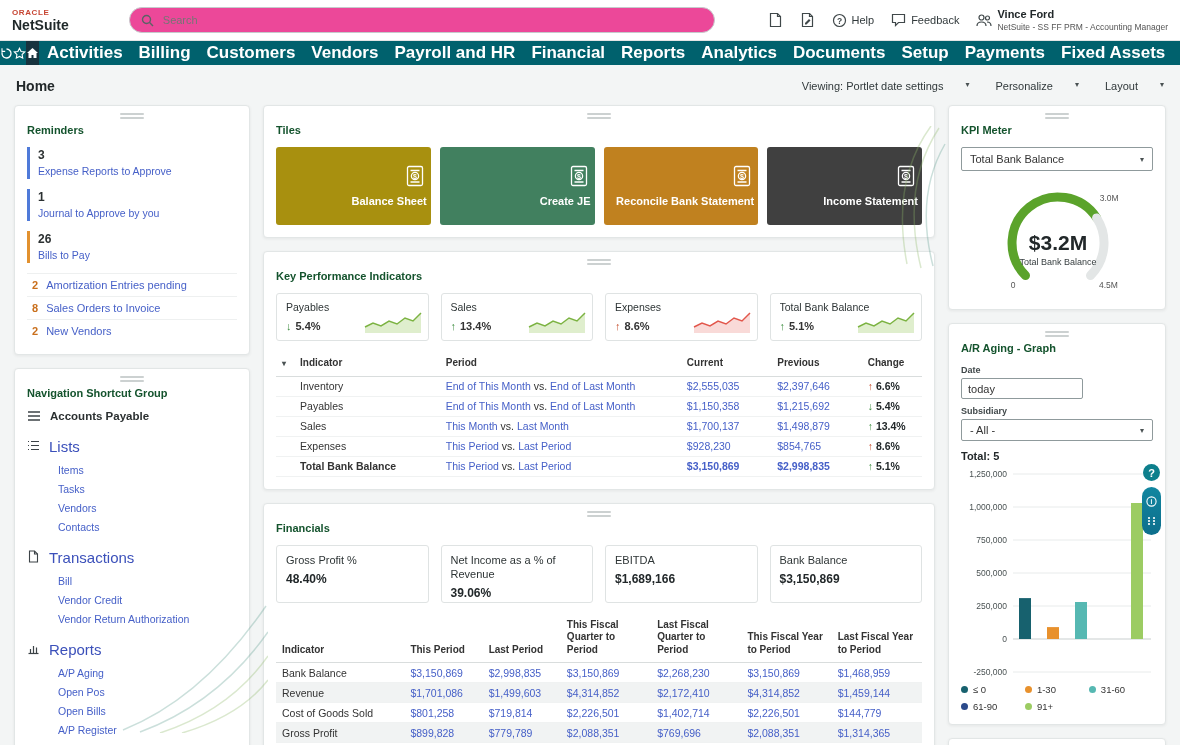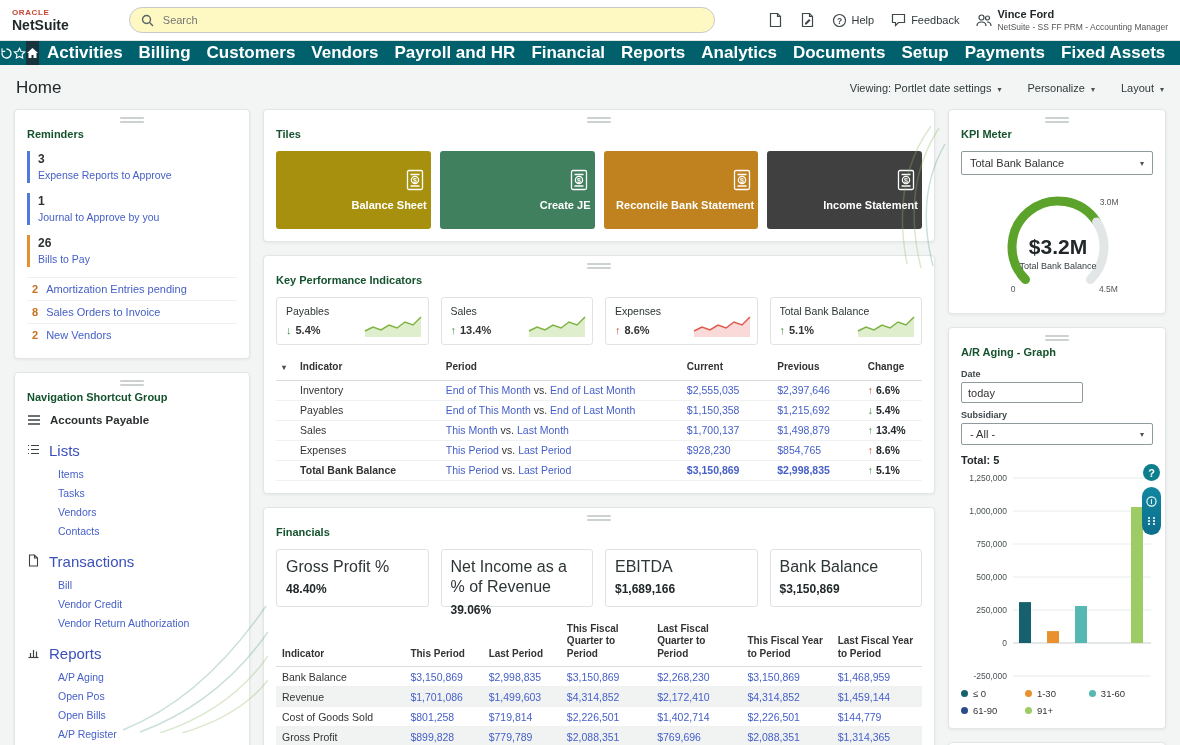--- a/index.html
+++ b/index.html
@@ -9,39 +9,39 @@
     font-family:"Liberation Sans", sans-serif;font-size:11px;
   }
   a{text-decoration:none}
   .link{color:#4660c8;cursor:pointer}
 
   
   .topbar{height:40px;background:#fff;border-bottom:1px solid #e3e5e5;display:flex;align-items:center;padding:0 12px;position:relative;z-index:6}
   .brand{line-height:1;margin-right:8px;cursor:pointer}
   .brand .oracle{color:#c74634;font-size:8px;font-weight:bold;letter-spacing:.6px}
   .brand .ns{font-size:14px;font-weight:bold;color:#1f2829;margin-top:1px}
-  .search{display:flex;align-items:center;gap:7px;border:1px solid #c6cacc;border-radius:15px;height:26px;width:586px;margin-left:52px;padding:0 11px;background:#fef9c3;box-sizing:border-box}
+  .search{display:flex;align-items:center;gap:7px;border:1px solid #c6cacc;border-radius:15px;height:26px;width:586px;margin-left:52px;padding:0 11px;background:#ec4899;box-sizing:border-box}
   .search input{border:none;outline:none;flex:1;font-size:11px;font-family:inherit;color:#333;background:transparent}
   .top-right{margin-left:auto;display:flex;align-items:center;gap:17px}
   .top-item{display:flex;align-items:center;gap:5px;color:#31393b;cursor:pointer}
   .user-block{line-height:1.25;cursor:pointer}
   .user-name{font-weight:bold;font-size:11px;color:#22282a}
   .user-role{font-size:8.5px;color:#555}
 
   
   .navbar{height:24px;background:#00616d;display:flex;align-items:stretch;color:#fff;position:relative;z-index:6}
   .nav-icon-btn{width:27px;display:flex;align-items:center;justify-content:center;cursor:pointer}
   .nav-icon-btn.active{background:#17333e}
   .nav-item{padding:0 8px;line-height:24px;font-size:17px;font-weight:bold;white-space:nowrap;cursor:pointer}
 
   
   .page-header{display:flex;align-items:center;padding:13px 16px 11px;position:relative;z-index:2}
-  .page-header h1{font-size:17px;margin:0;font-weight:normal;color:#22282a}
+  .page-header h1{font-size:14px;margin:0;font-weight:bold;color:#22282a}
   .page-controls{margin-left:auto;display:flex;gap:26px;align-items:center}
-  .ctrl{display:flex;gap:6px;align-items:flex-end;cursor:pointer;color:#31393b}
+  .ctrl{display:flex;gap:22px;align-items:flex-start;cursor:pointer;color:#31393b}
   .caret{font-size:8px;color:#4a5253}
 
   
   .content{display:flex;gap:13px;padding:0 14px;align-items:flex-start;position:relative;z-index:2}
   .col{display:flex;flex-direction:column;gap:13px;min-width:0}
   .col-left{width:236px;flex:none}
   .col-center{flex:1}
   .col-right{width:218px;flex:none}
   .card{background:#fff;border:1px solid #e2e6e6;border-radius:4px;box-shadow:0 1px 3px rgba(60,70,70,.08);padding:4px 12px 12px;position:relative}
   .handle{width:24px;margin:3px auto 5px;cursor:grab}
@@ -69,21 +69,21 @@
   .tile{height:70px;border-radius:3px;display:flex;flex-direction:column;align-items:flex-end;justify-content:center;gap:5px;color:#fff;cursor:pointer;padding:4px;text-align:center}
   .tile-label{font-size:11px;font-weight:bold;line-height:1.25}
 
   
   #kpi-boxes,#fin-boxes{display:grid;grid-template-columns:repeat(4,1fr);gap:12px}
   .kpi-box{border:1px solid #dfe3e3;border-radius:3px;padding:7px 9px;height:48px;box-sizing:border-box;position:relative;cursor:pointer}
   .kpi-box-label{font-size:10.5px;color:#2e3536;white-space:nowrap;overflow:hidden}
   .kpi-change{margin-top:7px;font-weight:bold;font-size:11px;display:flex;gap:4px;align-items:center}
   .kpi-spark{position:absolute;right:6px;bottom:5px}
   .fin-box{border:1px solid #dfe3e3;border-radius:3px;padding:7px 9px;height:58px;box-sizing:border-box;cursor:pointer}
-  .fin-box-label{font-size:16px;color:#2e3536;line-height:1.3}
+  .fin-box-label{font-size:11px;color:#2e3536;line-height:1.3}
   .fin-box-value{font-weight:bold;font-size:12px;margin-top:5px;color:#22282a}
 
   
   table{border-collapse:collapse;width:100%;margin-top:13px;table-layout:fixed}
   th{font-size:10px;text-align:left;color:#333;padding:3px 6px 6px;border-bottom:1px solid #d9dddd;vertical-align:bottom;font-weight:bold;line-height:1.25}
   td{font-size:10.5px;padding:3.5px 6px;border-bottom:1px solid #f0f2f2;white-space:nowrap;overflow:hidden}
   #fin-table tbody tr:nth-child(even){background:#f1f3f3}
   .bold{font-weight:bold}
   .change-pct{font-weight:bold;color:#22282a}
 

